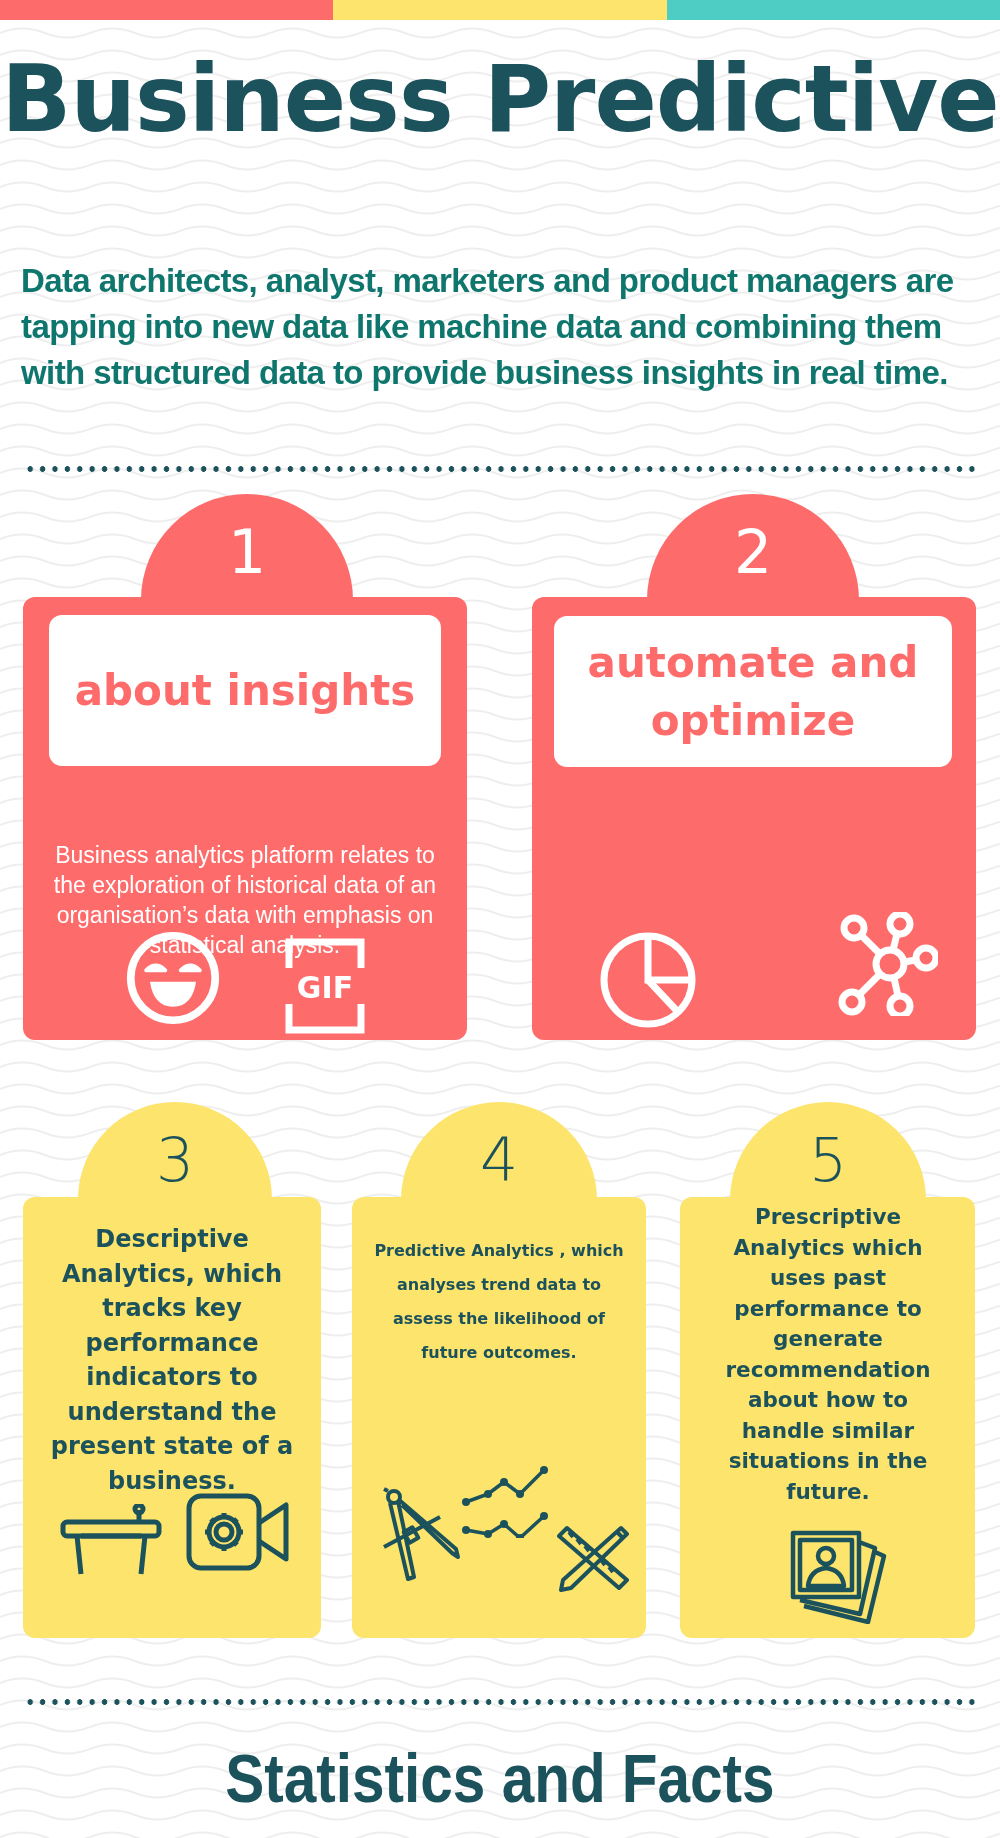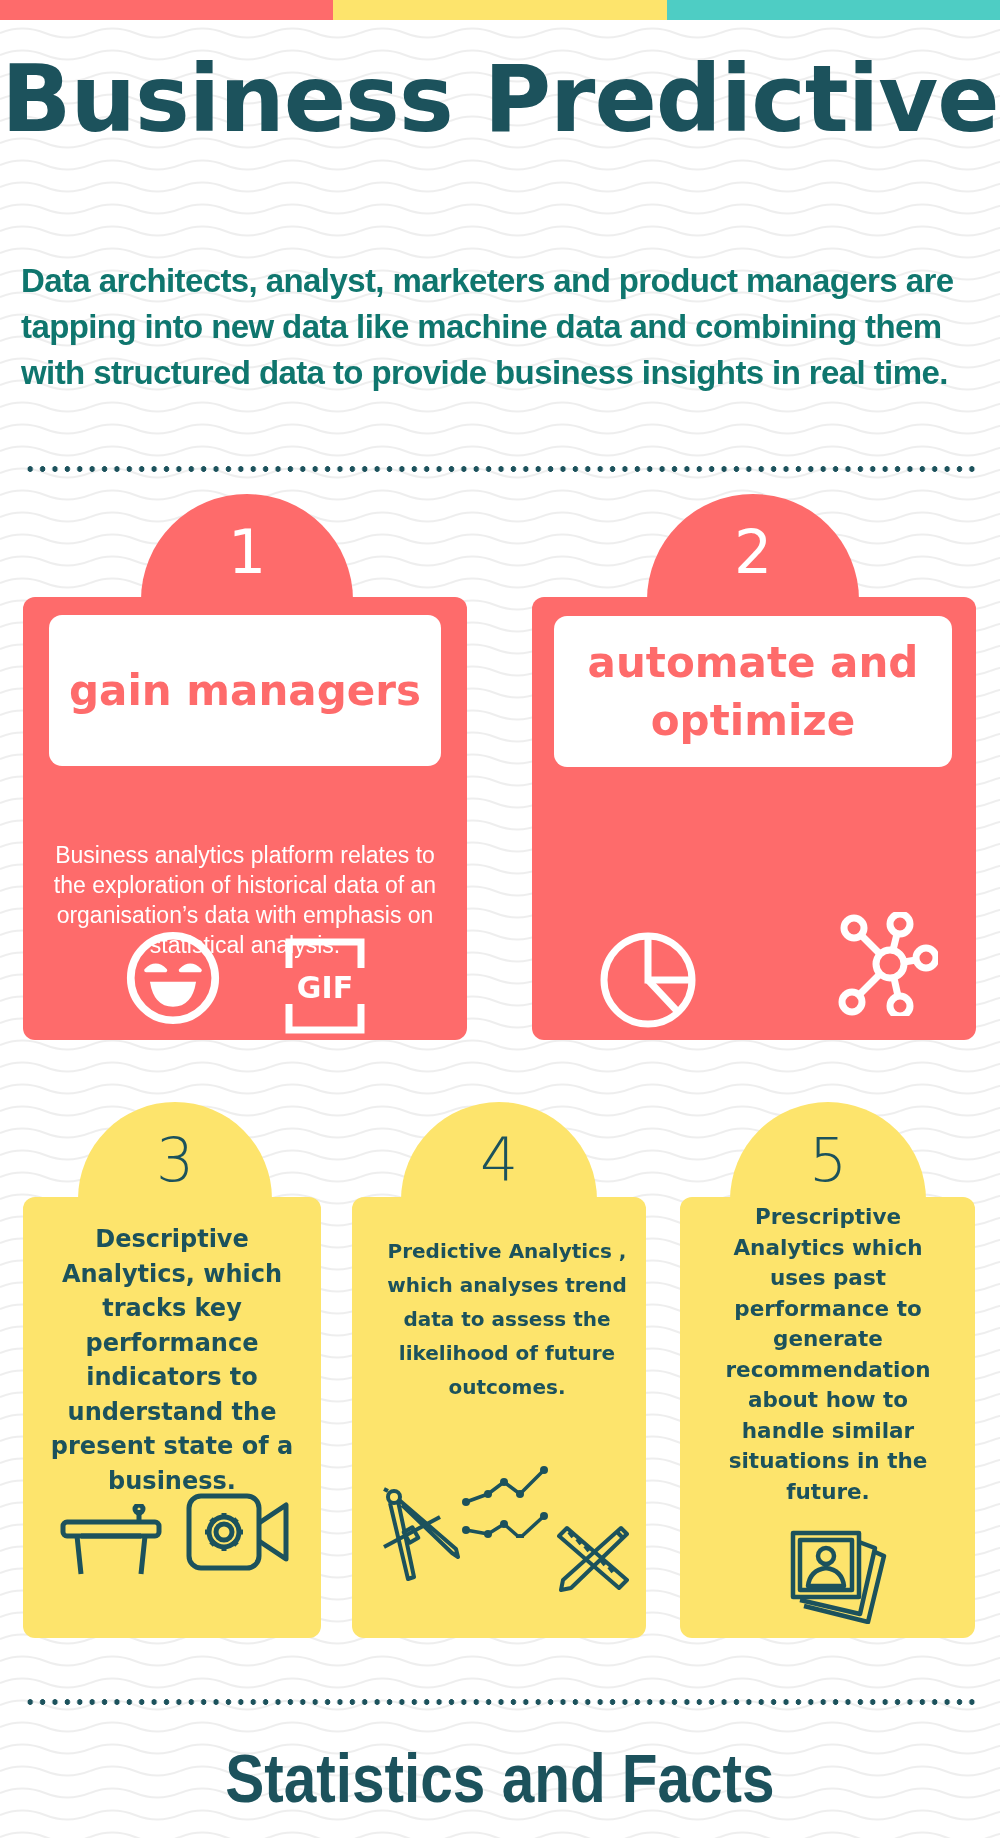--- a/index.html
+++ b/index.html
@@ -97,21 +97,21 @@
 <p class="intro">Data architects, analyst, marketers and product managers are tapping into new data like machine data and combining them with structured data to provide business insights in real time.</p>
 
 <div class="dots" style="top:466px;"></div>
 
 <div class="card red" style="left:23px; top:494px; width:444px; height:546px;">
   <div class="tab" style="left:118px; top:0; width:212px; height:110px;">
     <span>1</span>
   </div>
   <div class="body" style="left:0; top:103px; width:444px; height:443px;"></div>
   <div class="label-box" style="left:26px; top:121px; width:392px; height:151px;">
-    <span>gain managers</span>
+    <span>about insights</span>
   </div>
   <div class="red-desc" style="left:20px; top:298px; width:404px;margin-top:48px;">Business analytics platform relates to the exploration of historical data of an organisation’s data with emphasis on statistical analysis.</div>
   <div class="icon" style="left:102px; top:436px; width:96px; height:96px;">
     <svg viewBox="0 0 100 100">
         <circle cx="50" cy="50" r="44" fill="none" stroke="#fff" stroke-width="8"></circle>
         <path d="M22 42 Q32 32 42 42 Z" fill="#fff" stroke="#fff" stroke-width="4" stroke-linejoin="round"></path>
         <path d="M58 42 Q68 32 78 42 Z" fill="#fff" stroke="#fff" stroke-width="4" stroke-linejoin="round"></path>
         <path d="M26 54 L74 54 Q70 80 50 80 Q30 80 26 54 Z" fill="#fff"></path>
       </svg>
   </div>
@@ -175,21 +175,21 @@
         <circle cx="38" cy="39" r="15"></circle>
       </svg>
   </div>
 </div>
 
 <div class="card yellow" style="left:352px; top:1102px; width:294px; height:536px;">
   <div class="tab" style="left:49px; top:0; width:196px; height:104px;">
     <span>4</span>
   </div>
   <div class="body" style="left:0; top:95px; width:294px; height:441px;"></div>
-  <div class="yellow-desc" style="left:16px; top:132px; width:262px; font-size:20px; line-height:34px;margin-left:8px;">Predictive Analytics , which analyses trend data to assess the likelihood of future outcomes.</div>
+  <div class="yellow-desc" style="left:16px; top:132px; width:262px; font-size:16px; line-height:34px;">Predictive Analytics , which analyses trend data to assess the likelihood of future outcomes.</div>
   <div class="icon" style="left:28px; top:385px; width:82px; height:100px;">
     <svg viewBox="0 0 82 100" fill="none" stroke="#1c525c" stroke-width="4" stroke-linejoin="round">
         <circle cx="14" cy="10" r="6"></circle>
         <path d="M8 4 L4 2 M10 16 L28 92 L34 90 L18 14 M18 12 L76 62 L78 70 L72 66 L22 18"></path>
         <path d="M4 60 L60 30"></path>
         <rect x="26" y="42" width="10" height="12" transform="rotate(-30 31 48)"></rect>
       </svg>
   </div>
   <div class="icon" style="left:110px; top:364px; width:86px; height:72px;">
     <svg viewBox="0 0 86 72" fill="none" stroke="#1c525c" stroke-width="3.5" stroke-linejoin="round">

